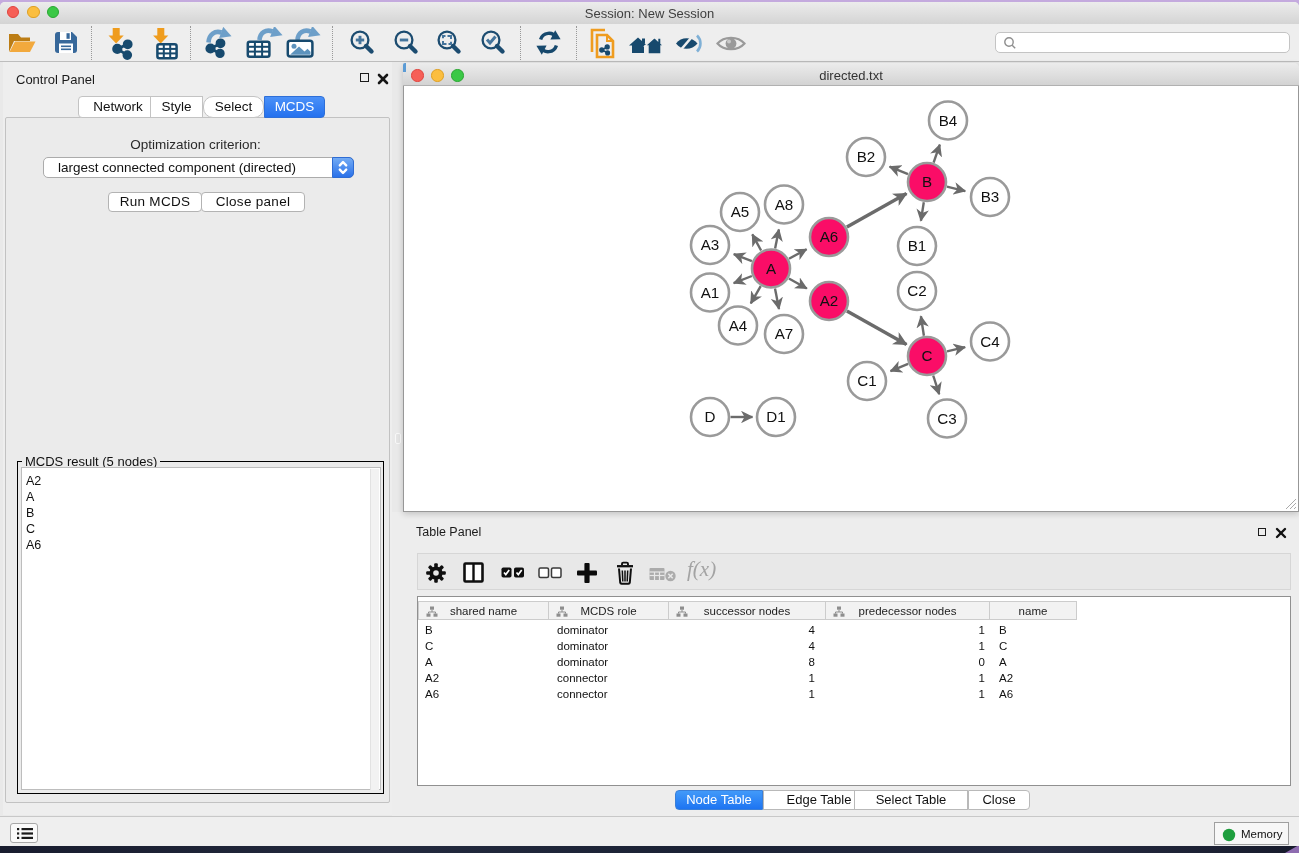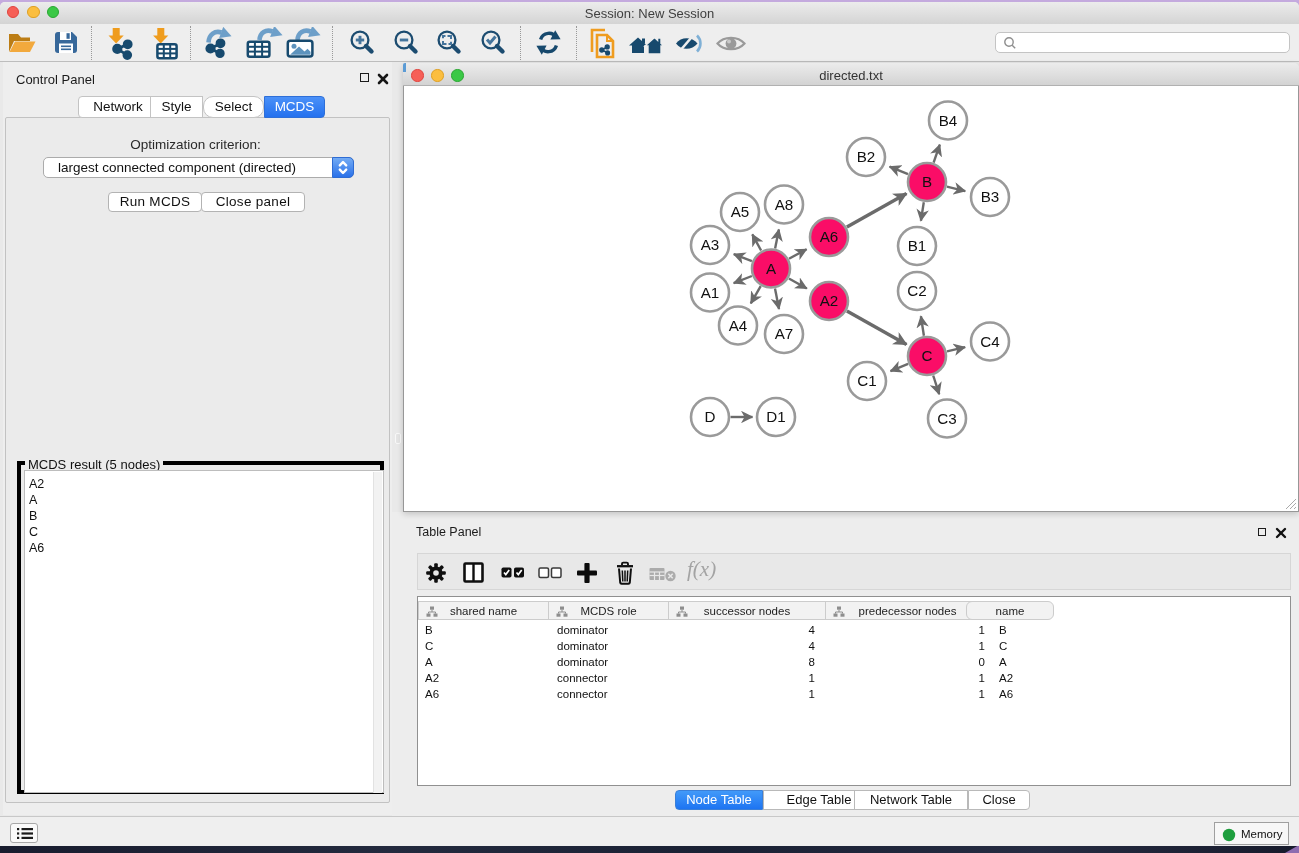--- a/index.html
+++ b/index.html
@@ -44,21 +44,21 @@
 .tab.sel { background:linear-gradient(#4b91f8,#2471ee); color:#fff; border-color:#2e6fd8; }
 #cp-body { position:absolute; left:2px; top:55px; width:385px; height:686px;
   background:#ebebeb; border:1px solid #c2c2c2; border-radius:2px; }
 #optlabel { position:absolute; left:0; top:75px; width:385px; text-align:center; font-size:13.5px; color:#2a2a2a; }
 #dropdown { position:absolute; left:40px; top:95px; width:311px; height:21px; background:#fff;
   border:1px solid #ababab; border-radius:5px; font-size:13.5px; color:#111; line-height:19px; }
 #dd-btn { position:absolute; right:-1px; top:-1px; width:22px; height:21px; border-radius:0 5px 5px 0;
   background:linear-gradient(#73abf4,#2a71e9); border:1px solid #2e6cd4; }
 .btn { position:absolute; height:20px; background:#fff;
   border:1px solid #b3b3b3; border-radius:4px; font-size:13.5px; color:#111; text-align:center; line-height:18px; letter-spacing:0.3px; }
-#fieldset { position:absolute; left:14px; top:399px; width:367px; height:333px; border:4px solid #000000; }
+#fieldset { position:absolute; left:14px; top:399px; width:367px; height:333px; border:1px solid #000000; }
 #fieldset-legend { position:absolute; left:4px; top:-8px; background:#ebebeb; padding:0 3px; font-size:13px; color:#111; }
 #cp-list { position:absolute; left:3px; top:5px; width:360px; height:323px; background:#fff; border:1px solid #bdbdbd; }
 .li { position:absolute; left:4px; font-size:12.5px; color:#111; }
 #cp-scroll { position:absolute; right:1px; top:1px; width:9px; height:321px; background:#f2f2f2; border-left:1px solid #e2e2e2; }
 
 
 #tpanel { left:392px; top:450px; width:907px; height:305px; background:#ededed; }
 #tp-title { position:absolute; left:24px; top:13px; font-size:12.5px; color:#1b1b1b; }
 #tp-toolbar { position:absolute; left:25px; top:41px; width:874px; height:37px; background:#e8e8e8; border:1px solid #d6d6d6; }
 #tp-table { position:absolute; left:25px; top:84px; width:874px; height:190px; background:#fff; border:1px solid #909090; }
@@ -399,21 +399,21 @@
             <rect x="0.5" y="7.5" width="4" height="3.2" fill="#8e8e8e"></rect>
             <rect x="7.5" y="7.5" width="4" height="3.2" fill="#8e8e8e"></rect>
             <path d="M6,3.7 V6 M2.5,7.5 V6 H9.5 V7.5" stroke="#8e8e8e" stroke-width="1" fill="none"></path>
           </svg>successor nodes</div>
       <div class="th" style="left:407px; width:165px;"><svg width="12" height="12" style="position:absolute;left:7px;top:3.5px;">
             <rect x="4" y="0.5" width="4" height="3.2" fill="#8e8e8e"></rect>
             <rect x="0.5" y="7.5" width="4" height="3.2" fill="#8e8e8e"></rect>
             <rect x="7.5" y="7.5" width="4" height="3.2" fill="#8e8e8e"></rect>
             <path d="M6,3.7 V6 M2.5,7.5 V6 H9.5 V7.5" stroke="#8e8e8e" stroke-width="1" fill="none"></path>
           </svg>predecessor nodes</div>
-      <div class="th" style="left:548px; width:88px;border-radius:6px;">name</div>
+      <div class="th" style="left:571px; width:88px;">name</div>
       <div class="td" style="left:7px; top:25px;">B</div>
         <div class="td" style="left:139px; top:25px;">dominator</div>
         <div class="td tdr" style="left:251px; top:25px; width:146px;">4</div>
         <div class="td tdr" style="left:408px; top:25px; width:159px;">1</div>
         <div class="td" style="left:581px; top:25px;">B</div>
       <div class="td" style="left:7px; top:41px;">C</div>
         <div class="td" style="left:139px; top:41px;">dominator</div>
         <div class="td tdr" style="left:251px; top:41px; width:146px;">4</div>
         <div class="td tdr" style="left:408px; top:41px; width:159px;">1</div>
         <div class="td" style="left:581px; top:41px;">C</div>
@@ -429,21 +429,21 @@
         <div class="td" style="left:581px; top:73px;">A2</div>
       <div class="td" style="left:7px; top:89px;">A6</div>
         <div class="td" style="left:139px; top:89px;">connector</div>
         <div class="td tdr" style="left:251px; top:89px; width:146px;">1</div>
         <div class="td tdr" style="left:408px; top:89px; width:159px;">1</div>
         <div class="td" style="left:581px; top:89px;">A6</div>
     </div>
     <div id="tp-tabs">
       <div class="btab sel" style="left:0px; width:88px; border-radius:4px 0 0 4px;">Node Table</div>
       <div class="btab" style="left:88px; width:112px;">Edge Table</div>
-      <div class="btab" style="left:179px; width:114px;">Network Table</div>
+      <div class="btab" style="left:179px; width:114px;">Select Table</div>
       <div class="btab" style="left:293px; width:62px; border-radius:0 4px 4px 0;">Close</div>
     </div>
   </div>
 </div>
 
 <div class="abs" id="statusbar">
   <div id="listbtn">
     <svg width="16" height="13" style="position:absolute;left:6px;top:3px;">
       <g fill="#1c1c1c">
         <rect x="0" y="1" width="2.2" height="2.2"></rect>

